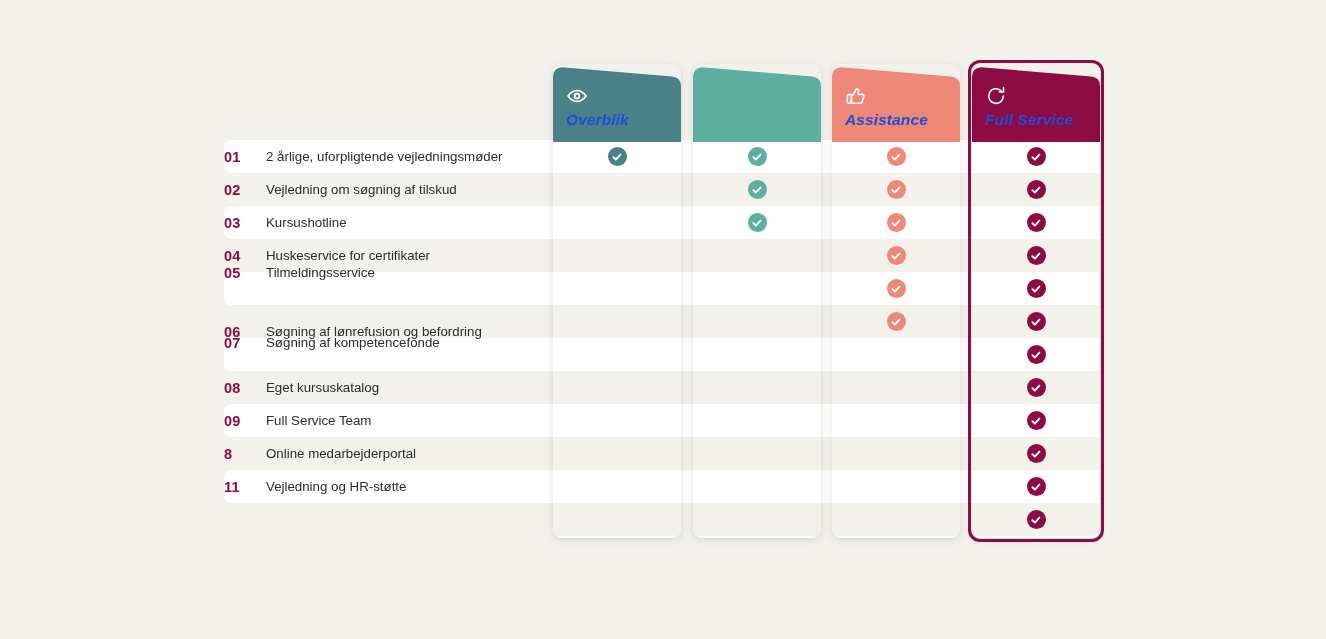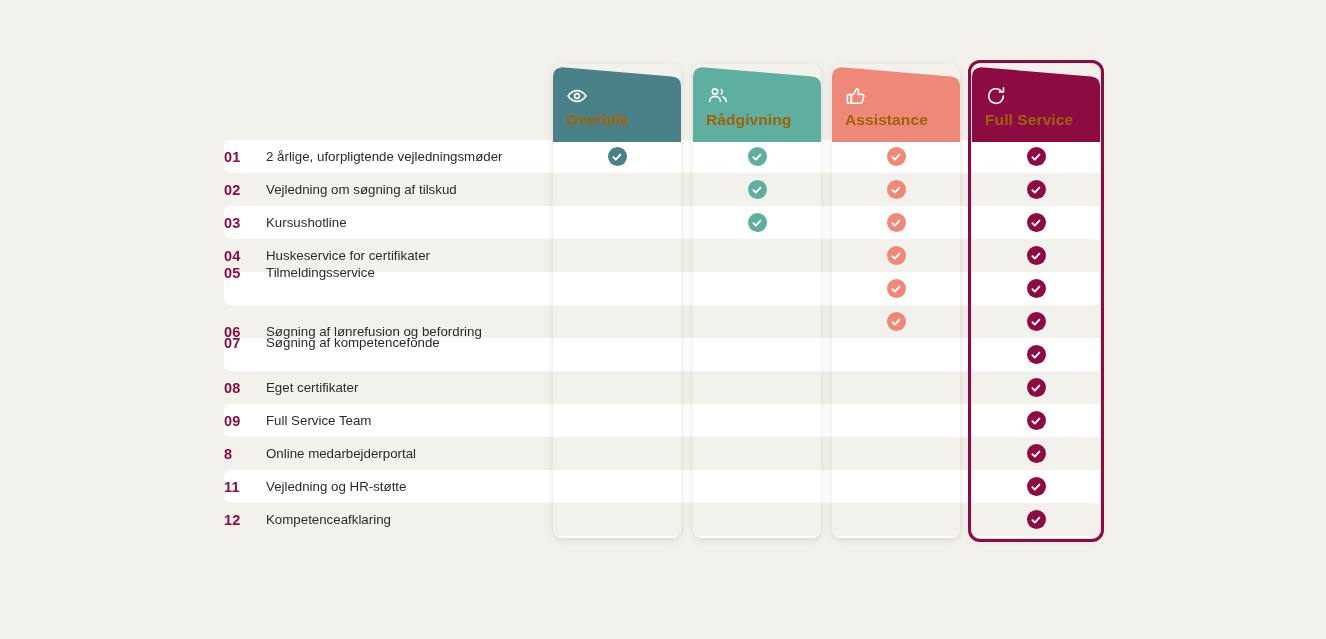--- a/index.html
+++ b/index.html
@@ -80,21 +80,22 @@
     width: 128px;
     height: 82px;
   }
   .card .head svg { display: block; width: 128px; height: 82px; }
 
   .card .headcontent {
     position: absolute;
     left: 13px;
     top: 22px;
     width: 110px;
-    color: #a16207;
+    color: #1d4ed8;
+    font-style: italic;
   }
   .card .headicon { height: 22px; margin-bottom: 3px; }
   .card .headicon svg { display: block; }
   .card .headtitle {
     font-size: 15.5px;
     font-weight: bold;
     letter-spacing: 0.1px;
     white-space: nowrap;
   }
 
@@ -182,37 +183,33 @@
     <div class="rowlabel" style="top: 315px;">
       <span class="rownum">06</span>
       <span class="rowtext">Søgning af lønrefusion og befordring</span>
     </div>
     <div class="rowlabel" style="top: 326px;">
       <span class="rownum">07</span>
       <span class="rowtext">Søgning af kompetencefonde</span>
     </div>
     <div class="rowlabel" style="top: 371px;">
       <span class="rownum">08</span>
-      <span class="rowtext">Eget certifikater</span>
+      <span class="rowtext">Eget kursuskatalog</span>
     </div>
     <div class="rowlabel" style="top: 404px;">
       <span class="rownum">09</span>
       <span class="rowtext">Full Service Team</span>
     </div>
     <div class="rowlabel" style="top: 437px;">
       <span class="rownum">8</span>
       <span class="rowtext">Online medarbejderportal</span>
     </div>
     <div class="rowlabel" style="top: 470px;">
       <span class="rownum">11</span>
       <span class="rowtext">Vejledning og HR-støtte</span>
-    </div>
-    <div class="rowlabel" style="top: 503px;">
-      <span class="rownum">12</span>
-      <span class="rowtext">Kompetenceafklaring</span>
     </div>
     <div class="card" style="left: 553px;">
       <div class="shadowbox"></div>
       <div class="head">
         <svg viewBox="0 0 128 82" preserveAspectRatio="none">
           <path d="M0 13 Q0 4 9 3.2 L119 12.5 Q128 13.3 128 22 L128 82 L0 82 Z" fill="#4A8189"></path>
         </svg>
       </div>
       <div class="headcontent">
         <div class="headicon">
@@ -244,31 +241,20 @@
         <div class="cellrow even" style="top: 361px;"></div>
       </div>
     </div>
     <div class="card" style="left: 693px;">
       <div class="shadowbox"></div>
       <div class="head">
         <svg viewBox="0 0 128 82" preserveAspectRatio="none">
           <path d="M0 13 Q0 4 9 3.2 L119 12.5 Q128 13.3 128 22 L128 82 L0 82 Z" fill="#5FAFA0"></path>
         </svg>
       </div>
-      <div class="headcontent">
-        <div class="headicon">
-          <svg width="22" height="20" viewBox="0 0 22 20">
-            <circle fill="none" stroke="#FFFFFF" stroke-width="1.6" stroke-linecap="round" stroke-linejoin="round" cx="9" cy="5.6" r="2.7"></circle>
-            <path fill="none" stroke="#FFFFFF" stroke-width="1.6" stroke-linecap="round" stroke-linejoin="round" d="M3.6 15.4c0-3 2.4-5 5.4-5s5.4 2 5.4 5"></path>
-            <path fill="none" stroke="#FFFFFF" stroke-width="1.6" stroke-linecap="round" stroke-linejoin="round" d="M15.3 3.6a2.7 2.7 0 0 1 0 4.3"></path>
-            <path fill="none" stroke="#FFFFFF" stroke-width="1.6" stroke-linecap="round" stroke-linejoin="round" d="M17 10.9c1.9.6 3.1 2.3 3.1 4.5"></path>
-          </svg>
-        </div>
-        <div class="headtitle">Rådgivning</div>
-      </div>
       <div class="body">
         <div class="cellrow odd" style="top: -2px;">
           <span class="check" style="background: rgb(95, 175, 160);">
             <svg width="12" height="12" viewBox="0 0 12 12">
               <path d="M2.4 6.2 L4.8 8.6 L9.4 3.6" fill="none" stroke="#FFFFFF" stroke-width="1.9" stroke-linecap="round" stroke-linejoin="round"></path>
             </svg>
           </span>
         </div>
         <div class="cellrow even" style="top: 31px;">
           <span class="check" style="background: rgb(95, 175, 160);">

